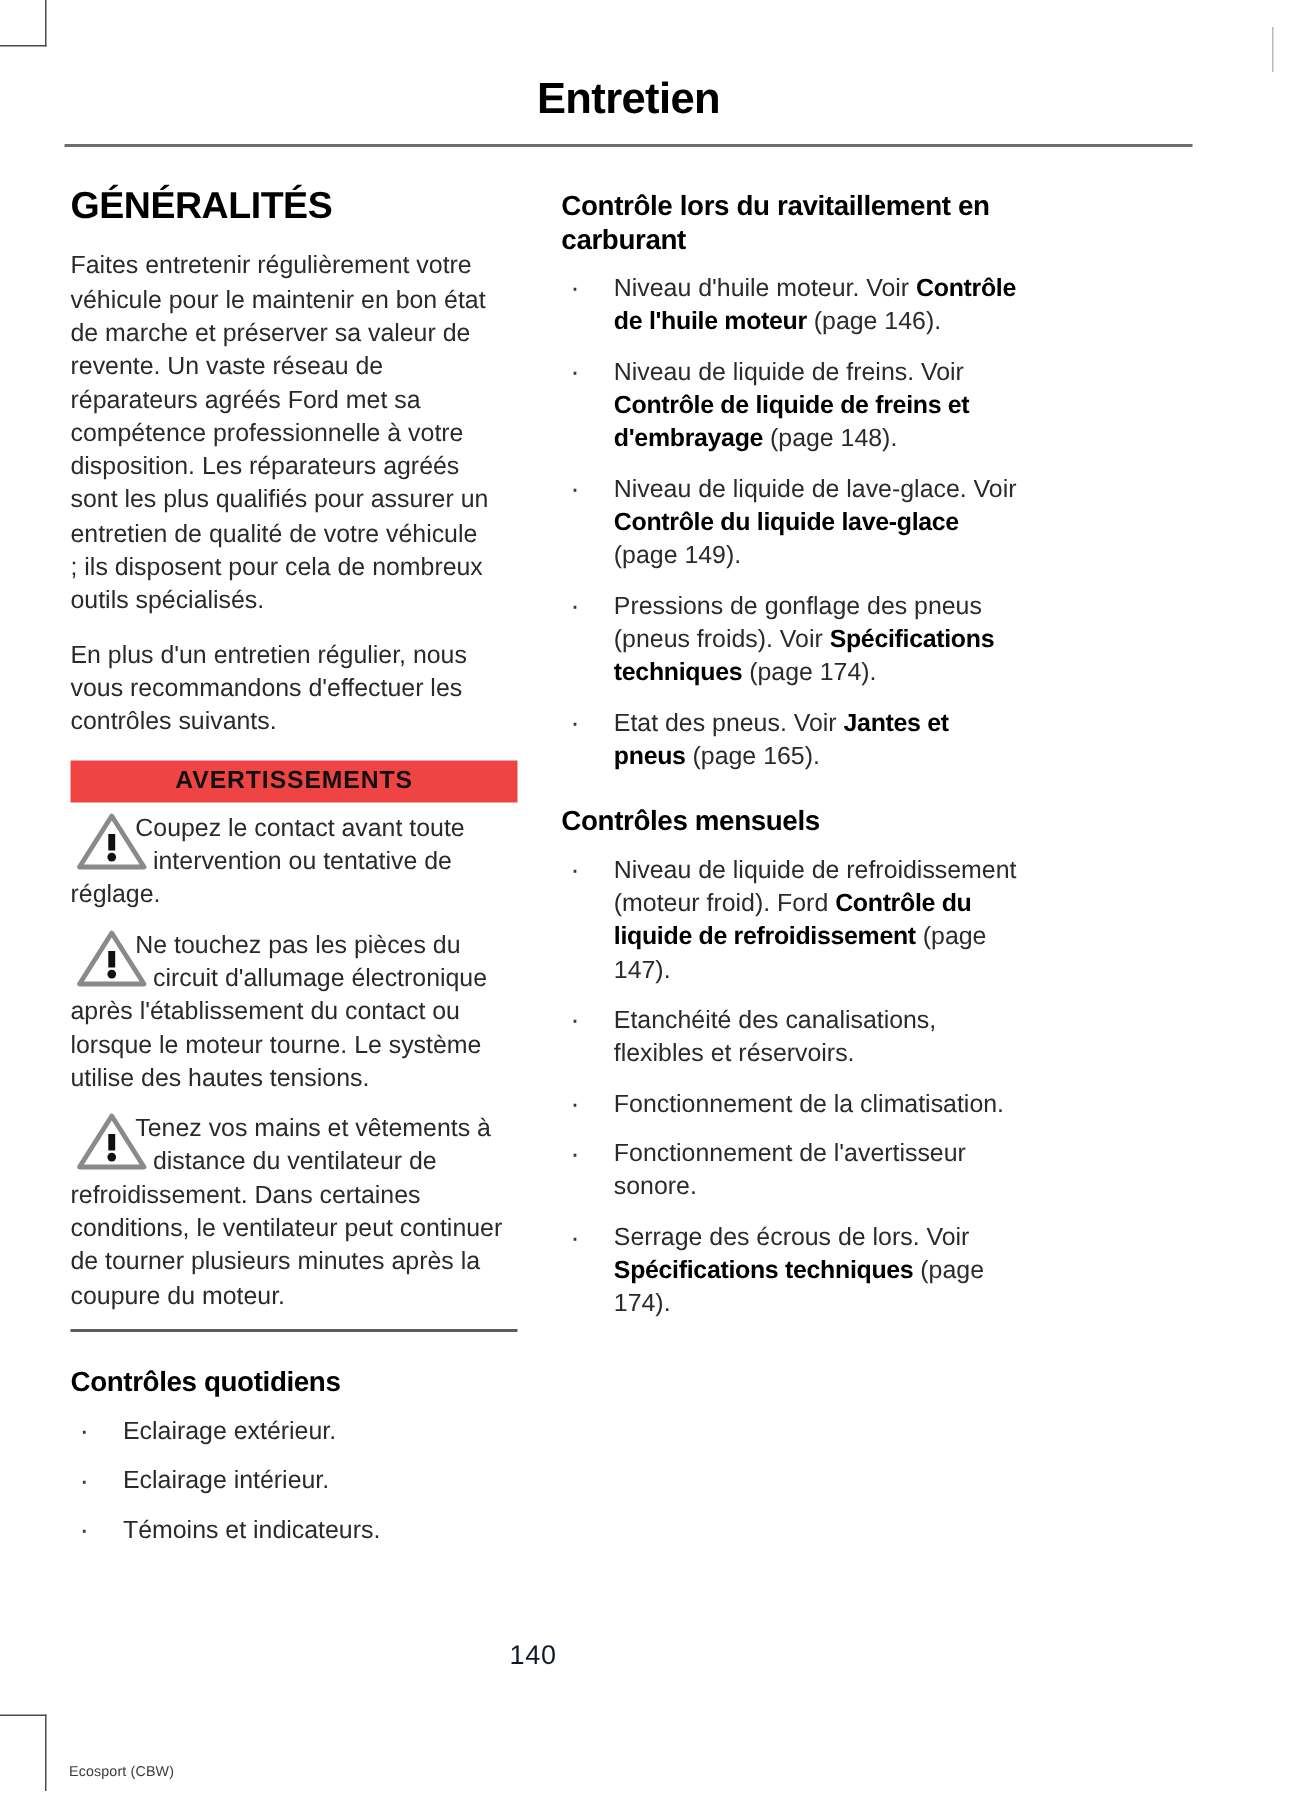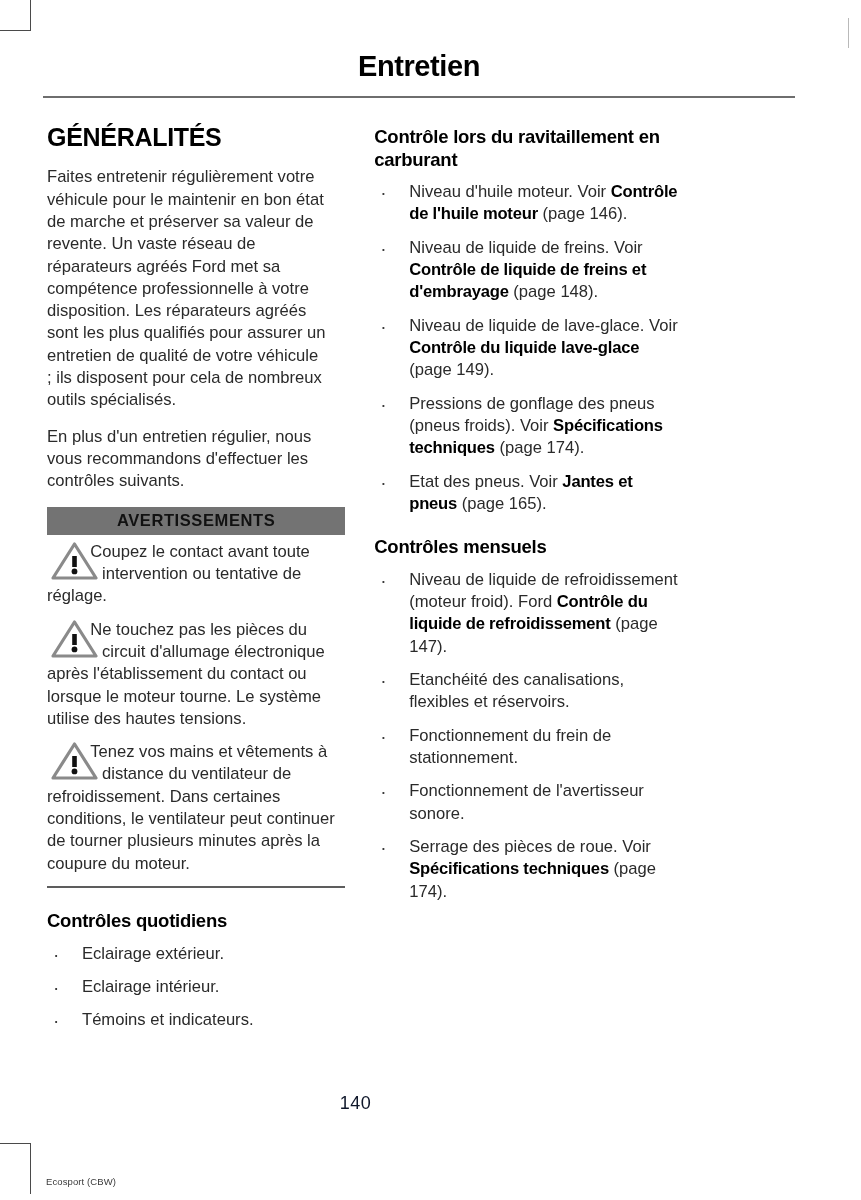--- a/index.html
+++ b/index.html
@@ -128,21 +128,21 @@
   
   p.body {
     font-size: 16.6px;
     line-height: 1.345;
     margin: 0 18px 14px 0;
     color: #2a2a2a;
   }
 
   
   .warn-head {
-    background: #737373;
+    background: #ef4444;
     text-align: center;
     font-size: 16.5px;
     font-weight: bold;
     letter-spacing: 0.6px;
     color: #111111;
     padding: 4px 0 5px 0;
     margin: 7px 0 6px 0;
   }
   .warn-item {
     font-size: 16.6px;
@@ -314,27 +314,27 @@
       <h2 class="h2-section h2-monthly">Contrôles mensuels</h2>
 
       <ul class="bullets">
         <li>
           <span>Niveau de liquide de refroidissement (moteur froid).  Ford </span><b>Contrôle du liquide de refroidissement</b><span> (page 147).</span>
         </li>
         <li>
           <span>Etanchéité des canalisations, flexibles et réservoirs.</span><b></b><span></span>
         </li>
         <li>
-          <span>Fonctionnement du frein de stationnement.</span><b></b><span></span>
+          <span>Fonctionnement de la climatisation.</span><b></b><span></span>
         </li>
         <li>
           <span>Fonctionnement de l'avertisseur sonore.</span><b></b><span></span>
         </li>
         <li>
-          <span>Serrage des pièces de roue.  Voir </span><b>Spécifications techniques</b><span> (page 174).</span>
+          <span>Serrage des écrous de lors.  Voir </span><b>Spécifications techniques</b><span> (page 174).</span>
         </li>
       </ul>
 
     </div>
   </div>
 
   <div class="page-number">140</div>
   <div class="footer-model">Ecosport (CBW)</div>
 
 </div>

